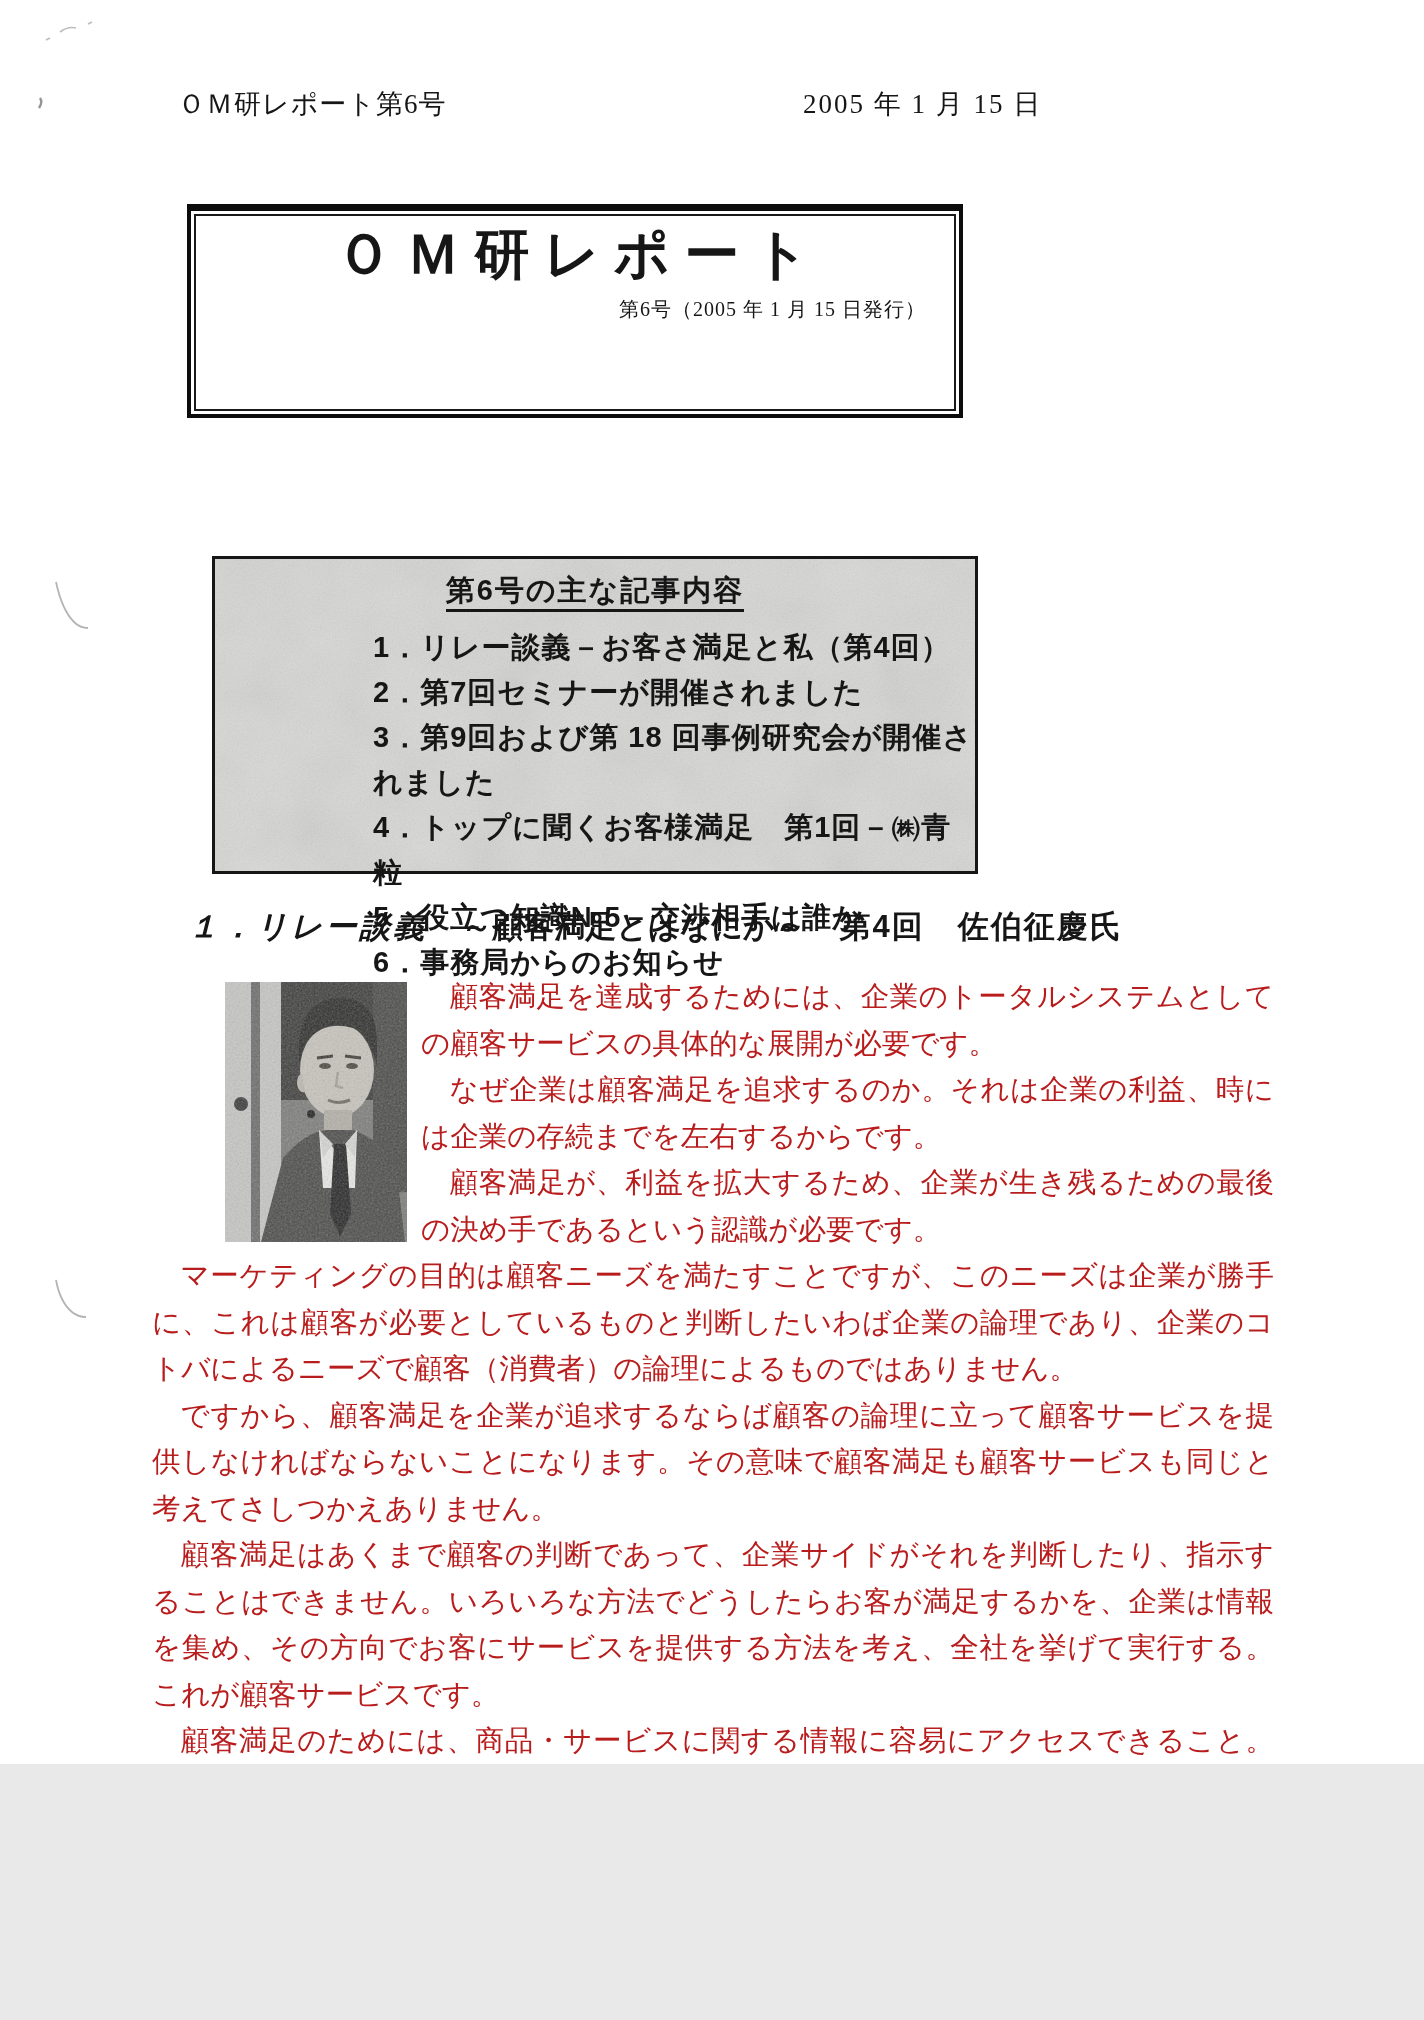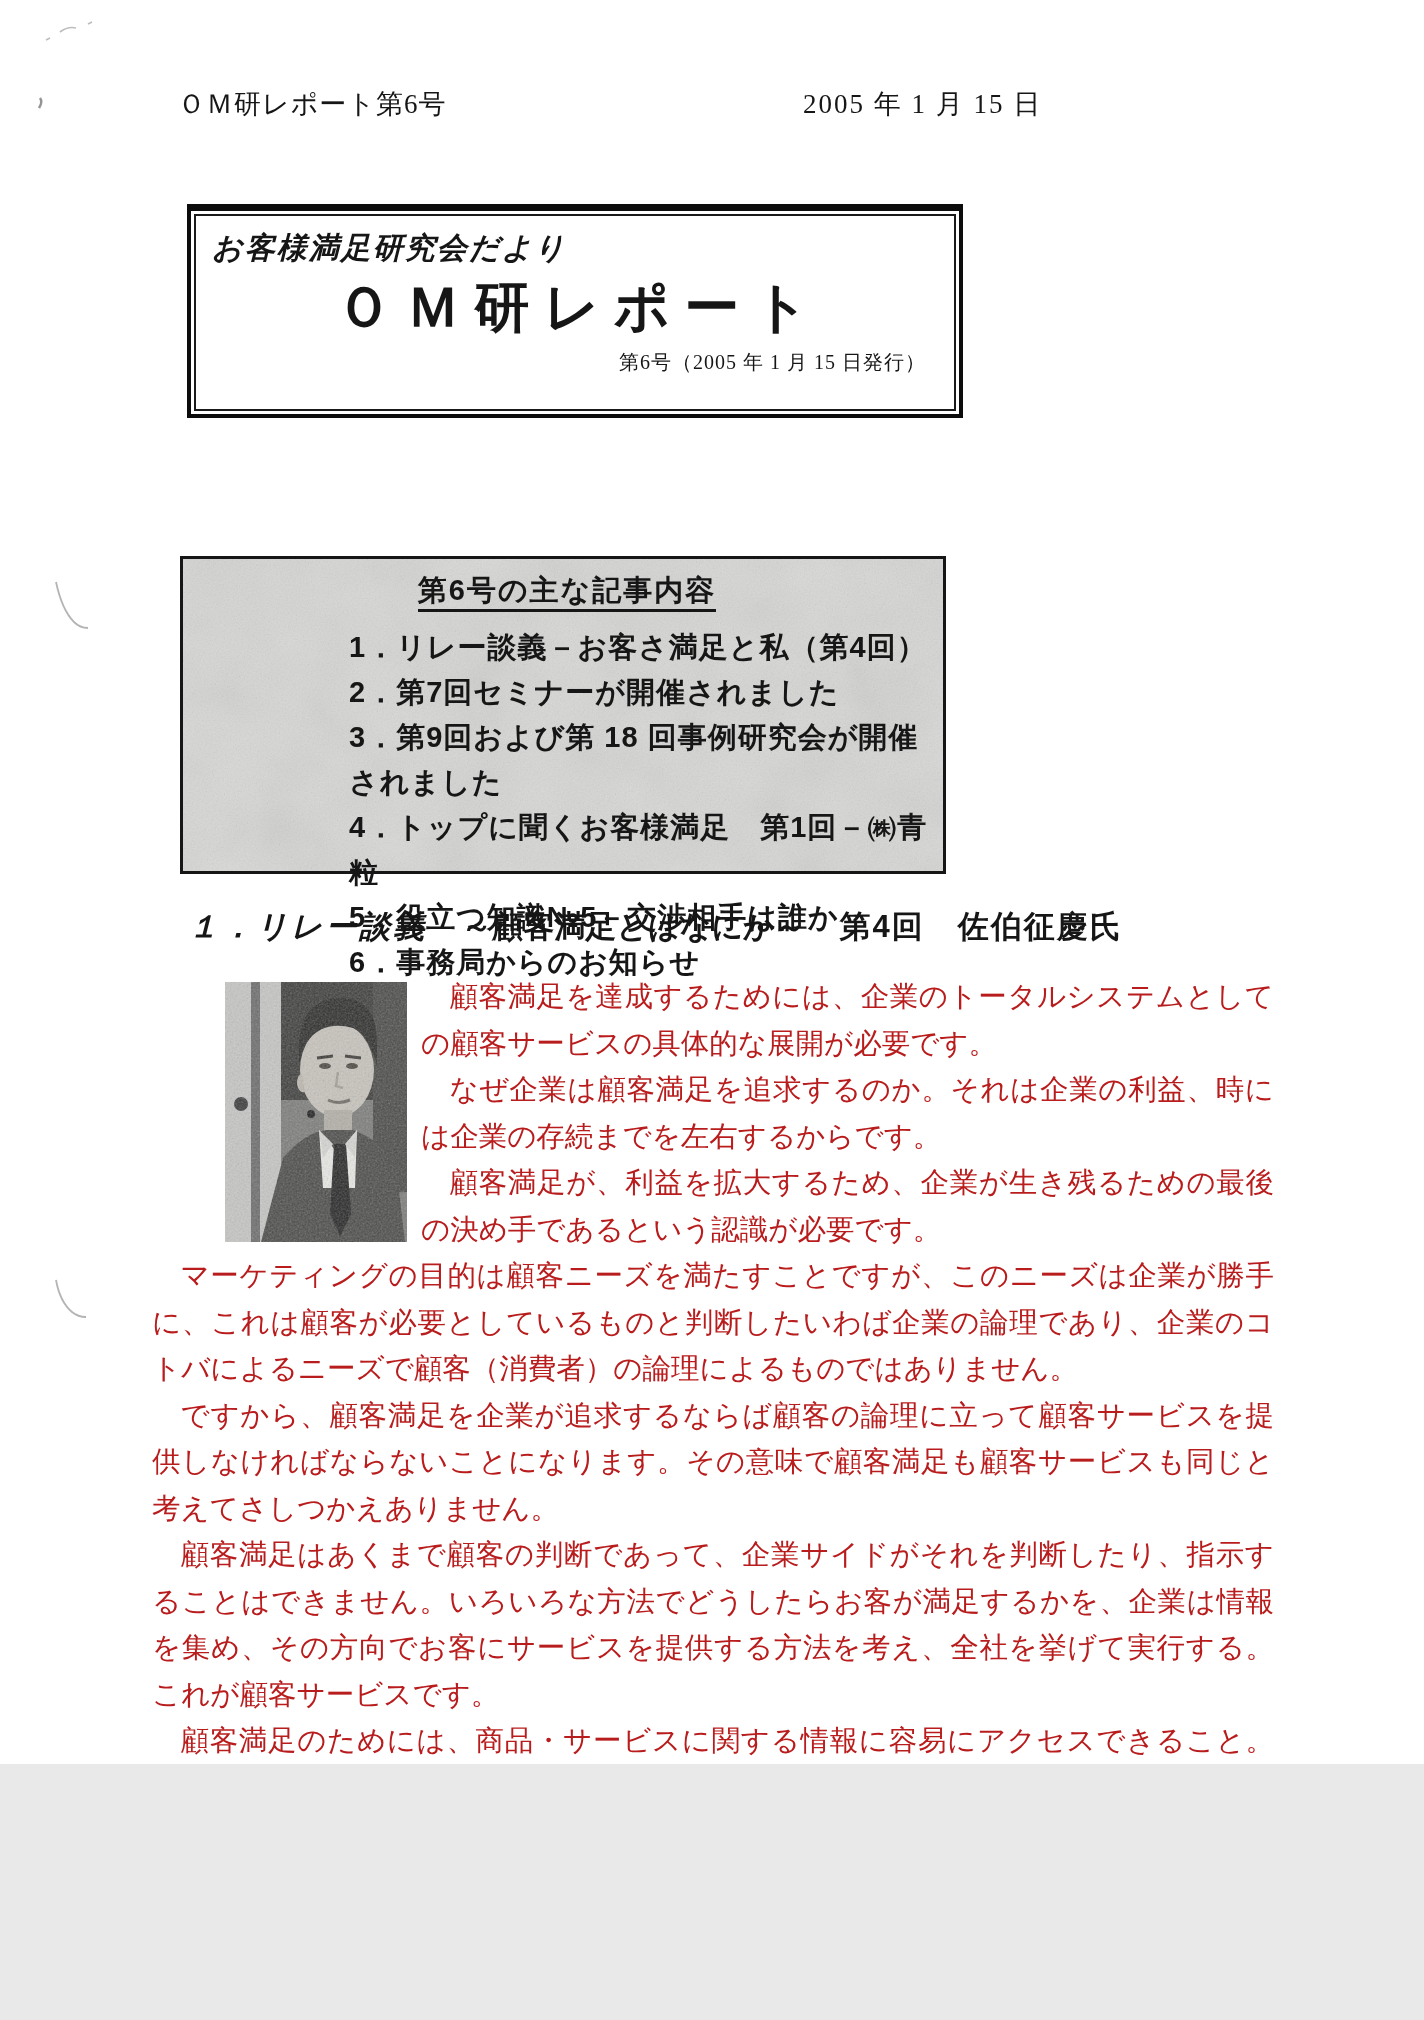--- a/index.html
+++ b/index.html
@@ -37,24 +37,23 @@
     font-family:"Liberation Sans","DejaVu Sans",sans-serif;
     font-weight:900;font-size:55px;letter-spacing:14px;
     padding-left:10px;
   }
   .issue-line{
     text-align:right;margin:4px 28px 0 0;font-size:20px;letter-spacing:1px;
   }
 
   
   .contents-box{
-    position:absolute;left:180px;top:556px;width:766px;height:318px;
+    position:absolute;left:212px;top:556px;width:766px;height:318px;
     border:3px solid #161616;box-sizing:border-box;
     background:#d8d8d6;
-    padding-left:8px;
   }
   .contents-noise{position:absolute;left:0;top:0;width:100%;height:100%;}
   .contents-content{position:relative;z-index:1;}
   .contents-heading{
     margin-top:12px;text-align:center;
     font-family:"Liberation Sans","DejaVu Sans",sans-serif;
     font-weight:bold;font-size:29px;letter-spacing:2px;
   }
   .contents-heading span{
     border-bottom:3px solid #161616;padding-bottom:3px;
@@ -104,21 +103,20 @@
 </head>
 <body>
 
 <div class="page">
 
   <div class="hdr-left">ＯＭ研レポート第6号</div>
   <div class="hdr-right">2005 年 1 月 15 日</div>
 
   <div class="masthead">
     <div class="masthead-inner">
-      <div class="tagline">お客様満足研究会だより</div>
       <div class="main-title">ＯＭ研レポート</div>
       <div class="issue-line">第6号（2005 年 1 月 15 日発行）</div>
     </div>
   </div>
 
   <div class="contents-box">
     <svg class="contents-noise" viewBox="0 0 766 318" preserveAspectRatio="none" aria-hidden="true">
       <defs>
         <filter id="noiseLo">
             <feTurbulence type="fractalNoise" baseFrequency="0.012" numOctaves="3" stitchTiles="stitch"></feTurbulence>

